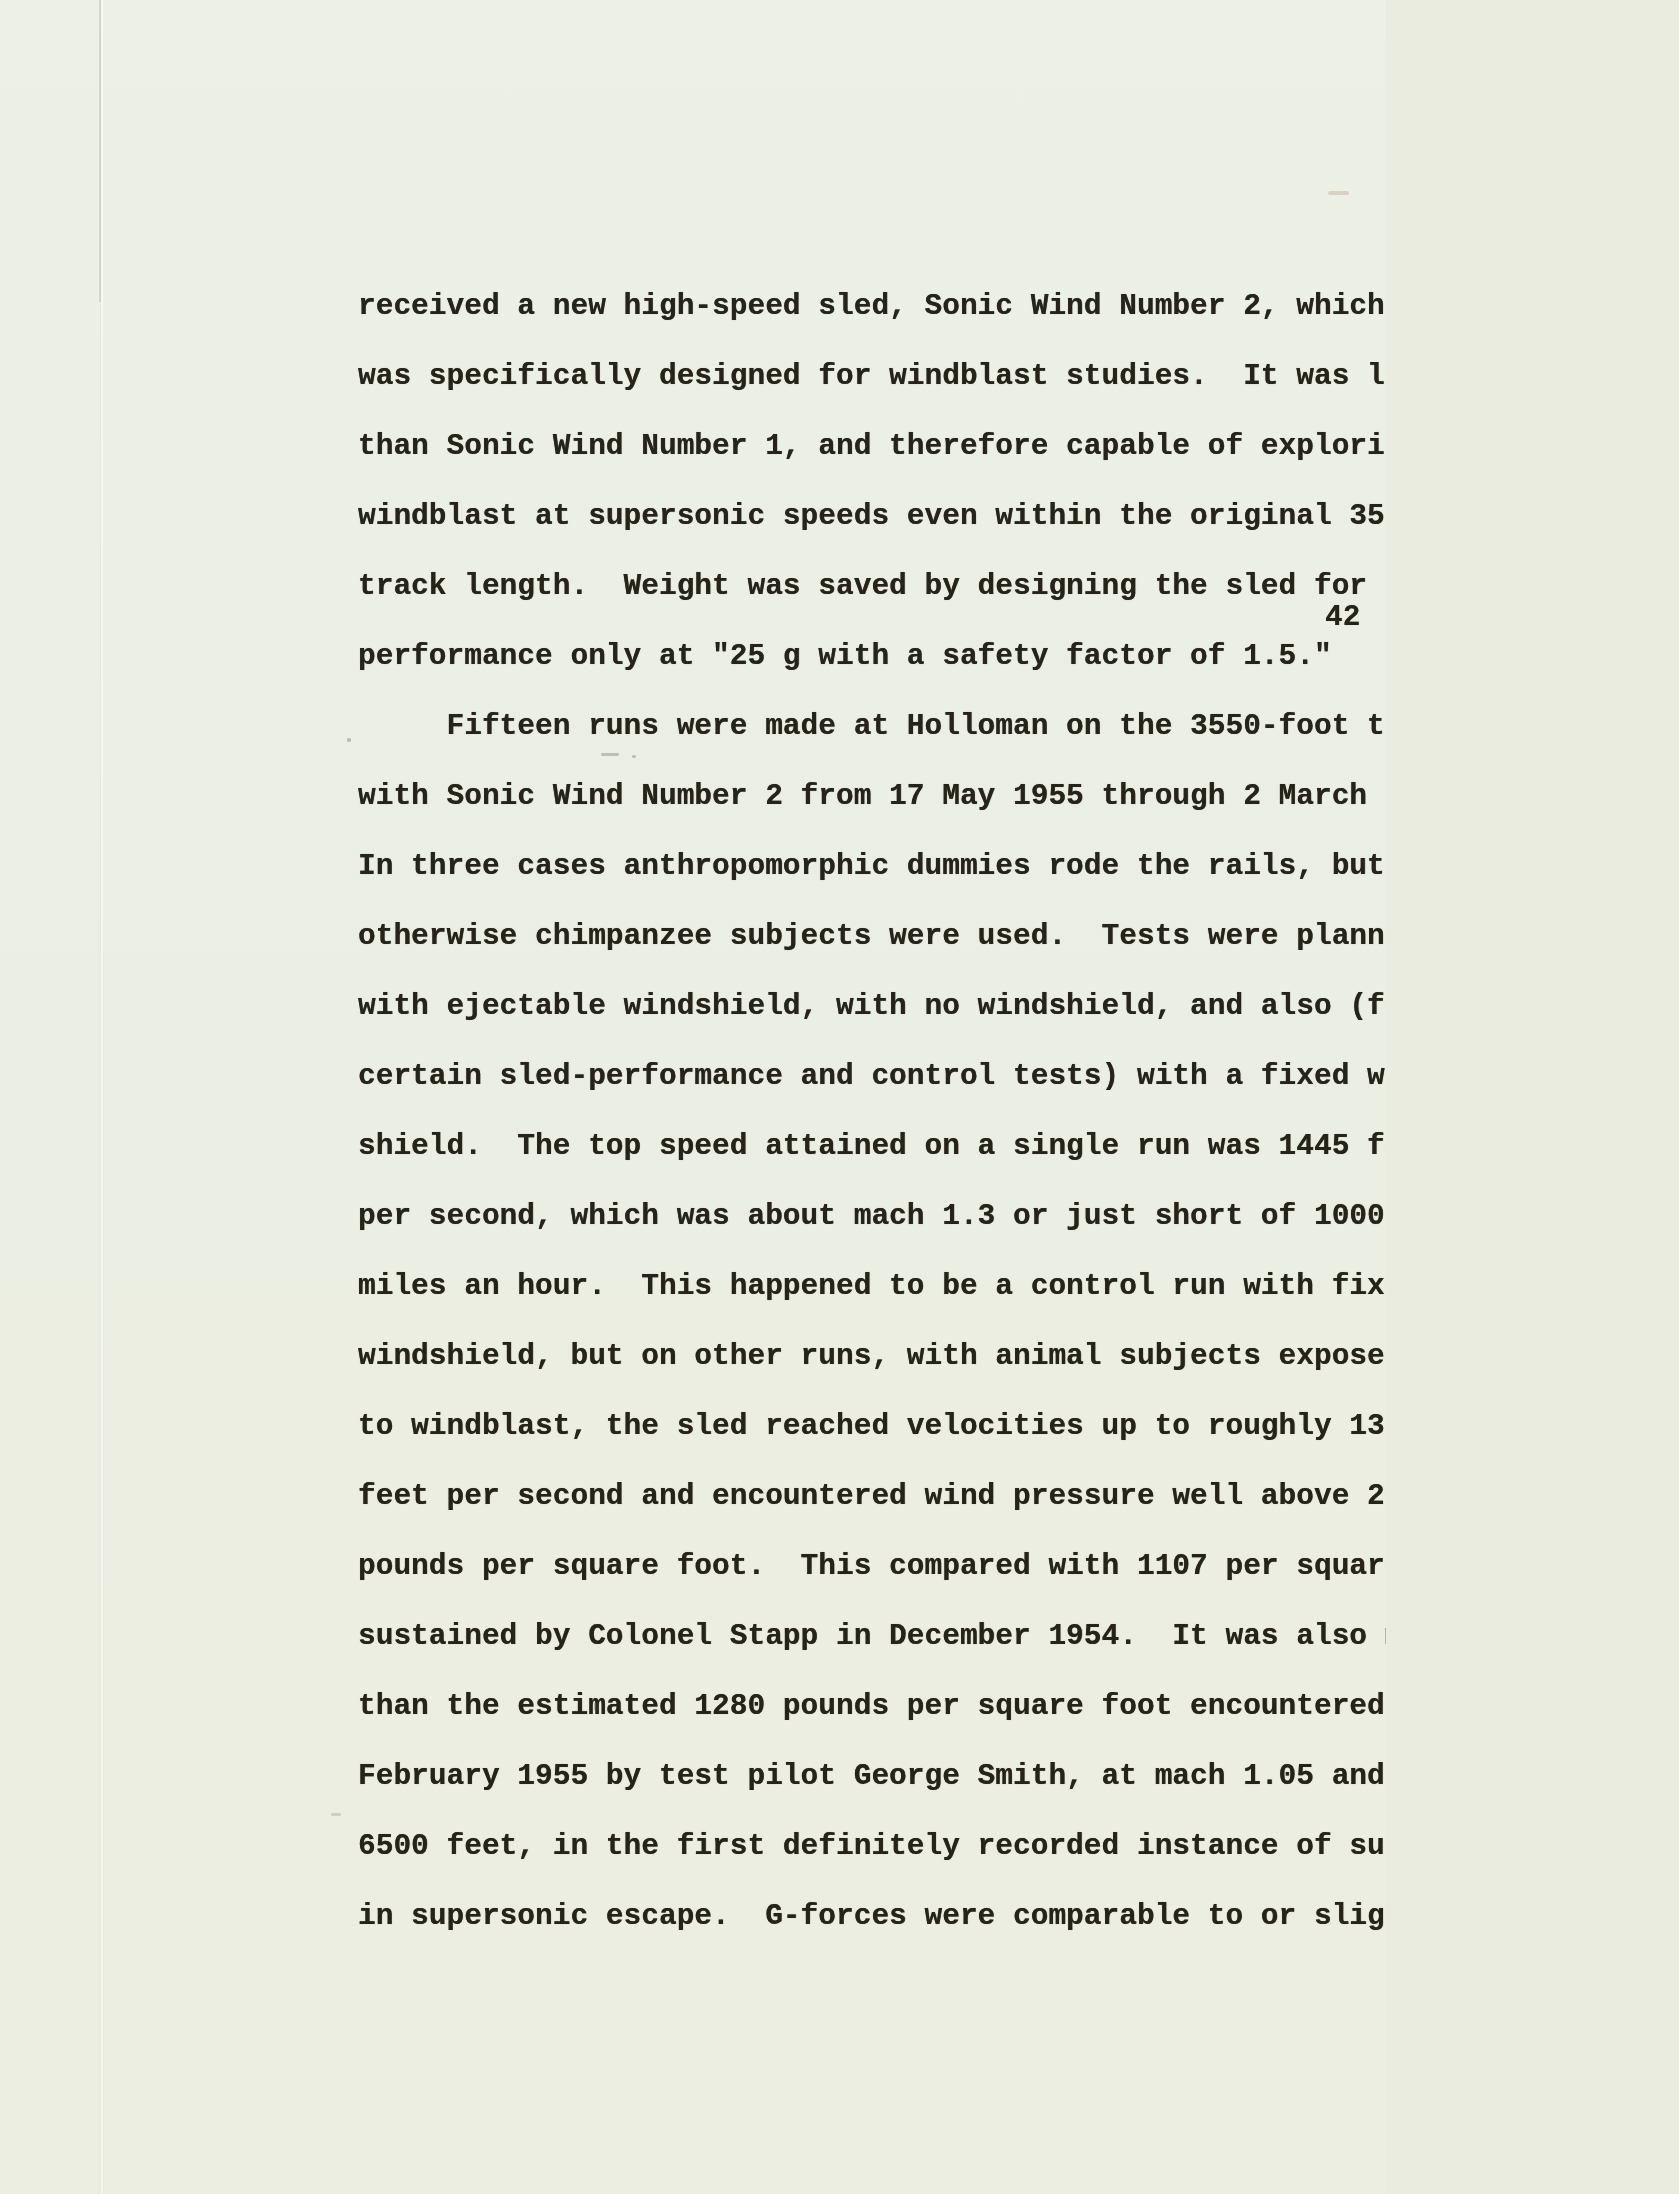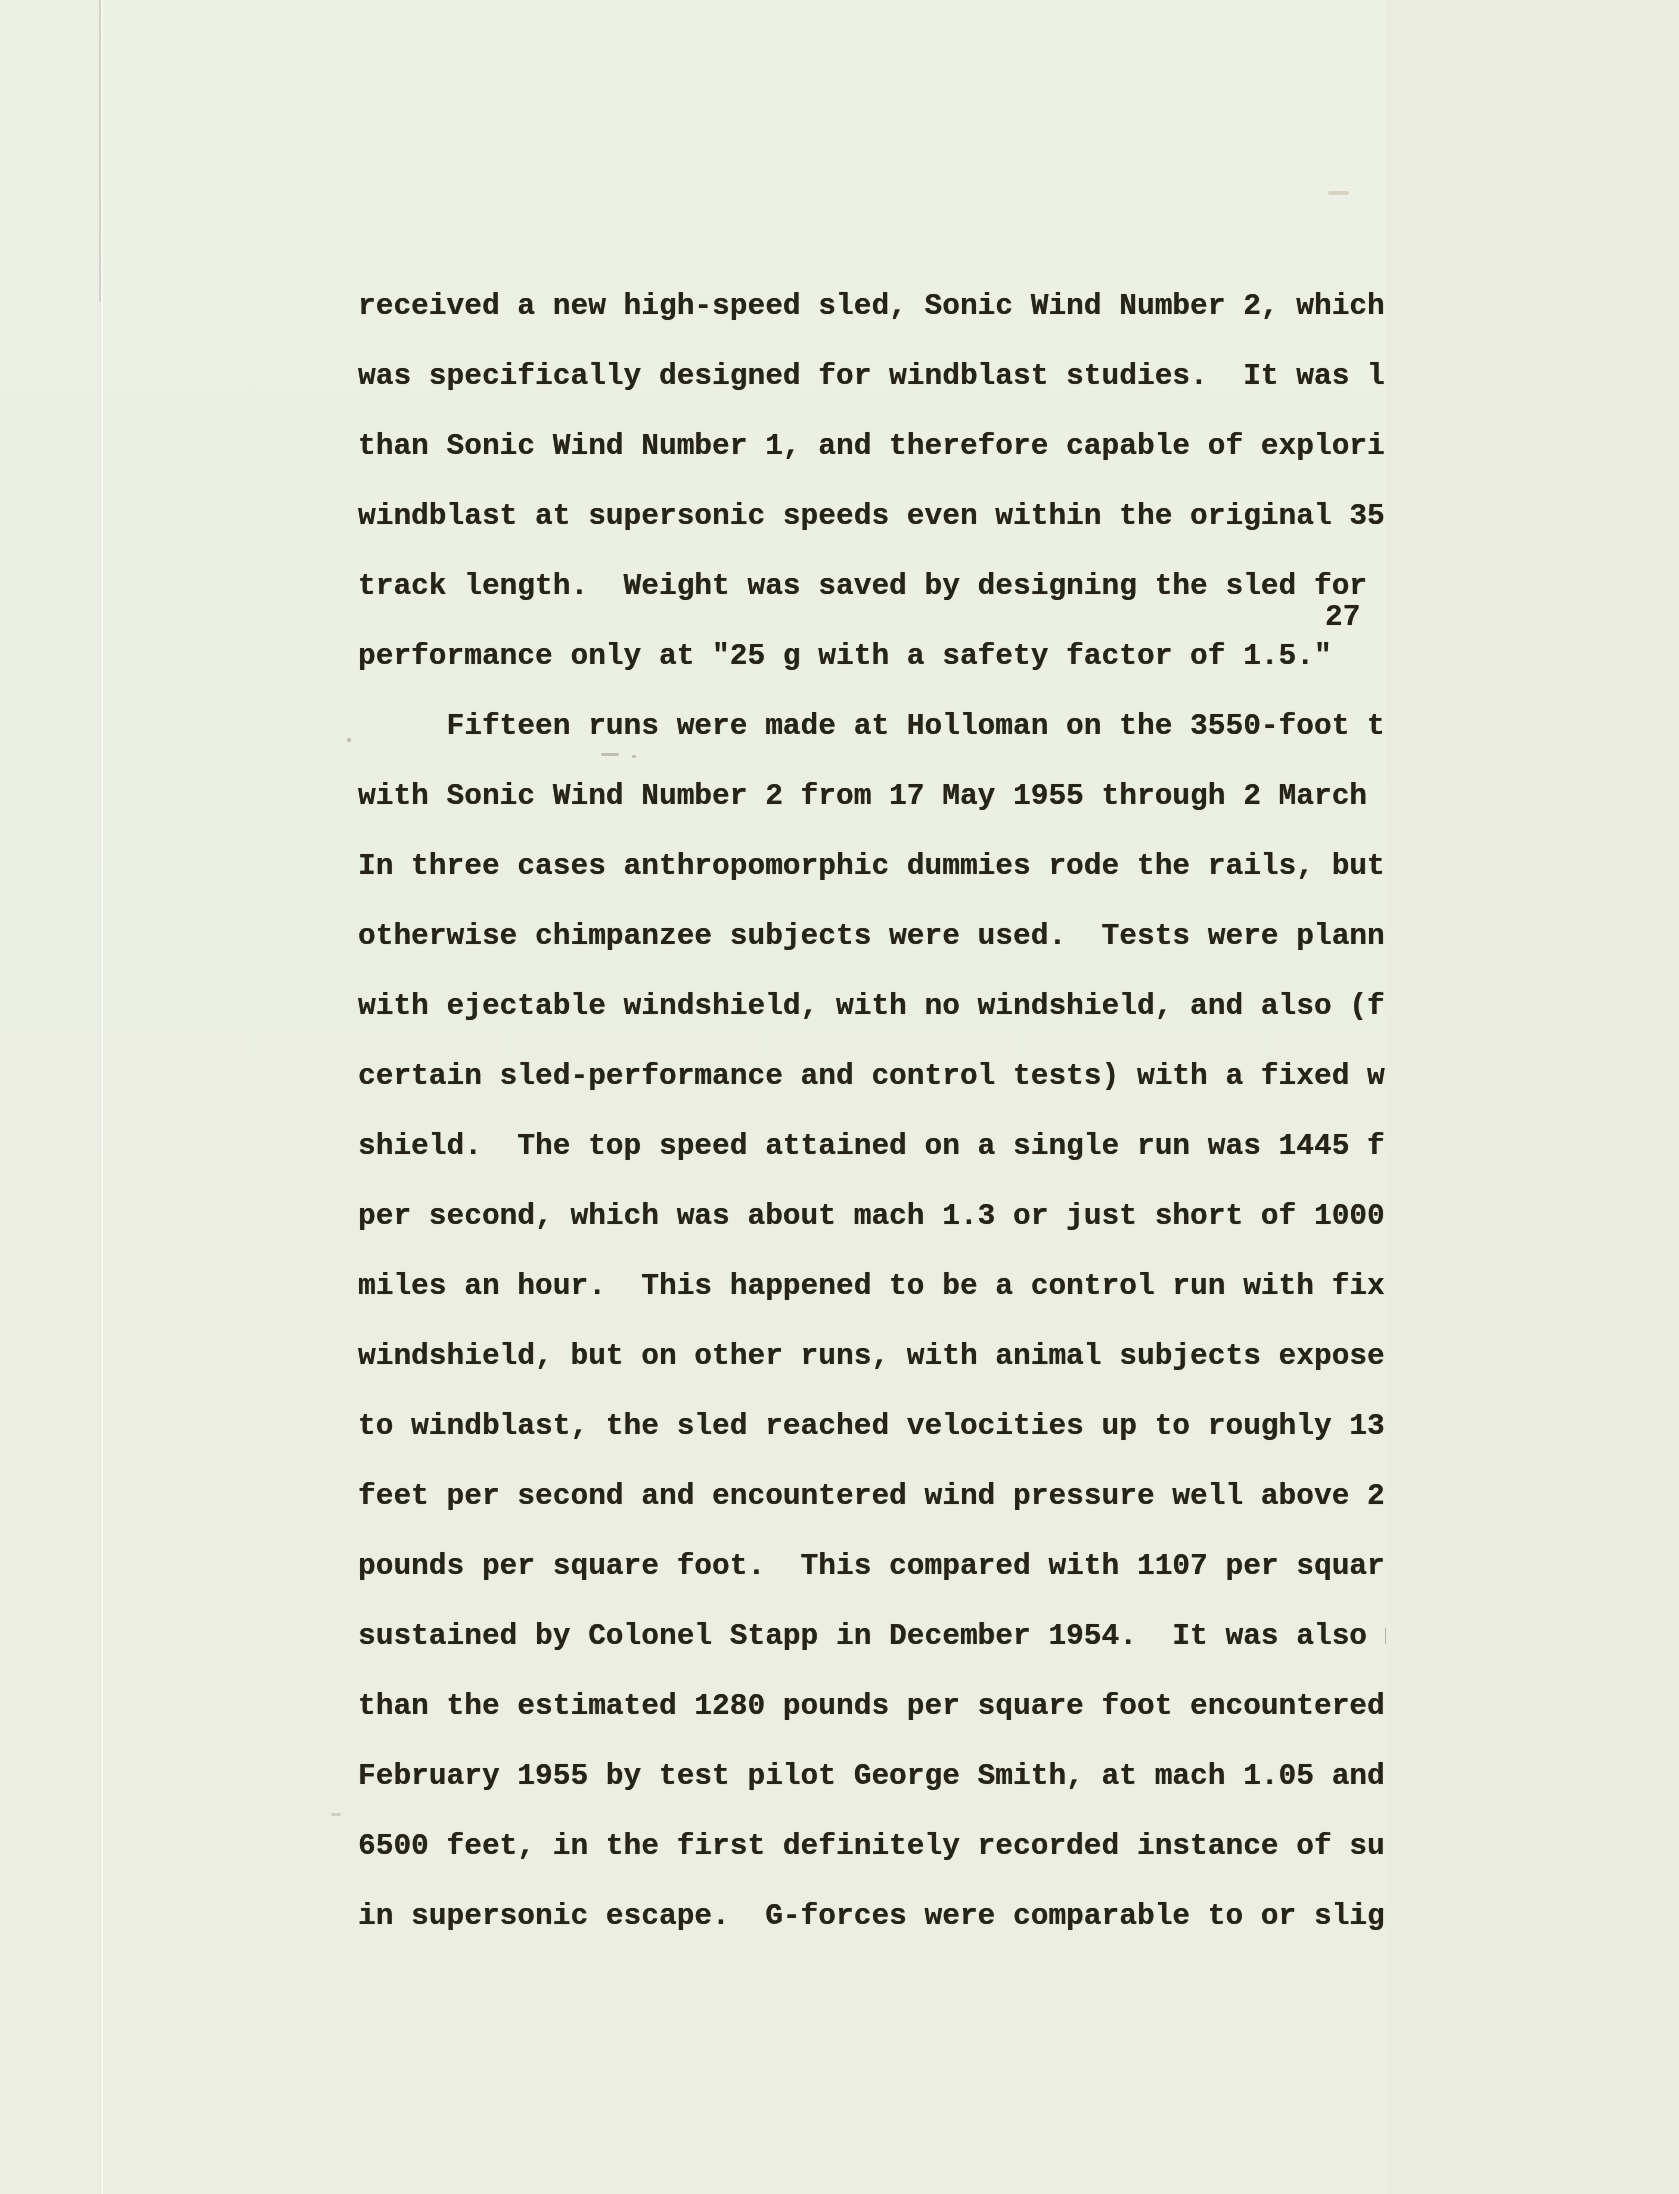--- a/index.html
+++ b/index.html
@@ -111,21 +111,21 @@
 windshield, but on other runs, with animal subjects exposed
 to windblast, the sled reached velocities up to roughly 1350
 feet per second and encountered wind pressure well above 2000
 pounds per square foot.  This compared with 1107 per square foot
 sustained by Colonel Stapp in December 1954.  It was also more
 than the estimated 1280 pounds per square foot encountered in
 February 1955 by test pilot George Smith, at mach 1.05 and
 6500 feet, in the first definitely recorded instance of survival
 in supersonic escape.  G-forces were comparable to or slightly</pre>
 
-  <div class="footnote-ref">27</div>
+  <div class="footnote-ref">42</div>
 
   <div class="speck dash s1"></div>
   <div class="speck s2"></div>
   <div class="speck s3"></div>
   <div class="speck s4"></div>
   <div class="speck dash s5"></div>
   <div class="speck dash s6"></div>
   <div class="speck dash s7"></div>
 
 </div>

